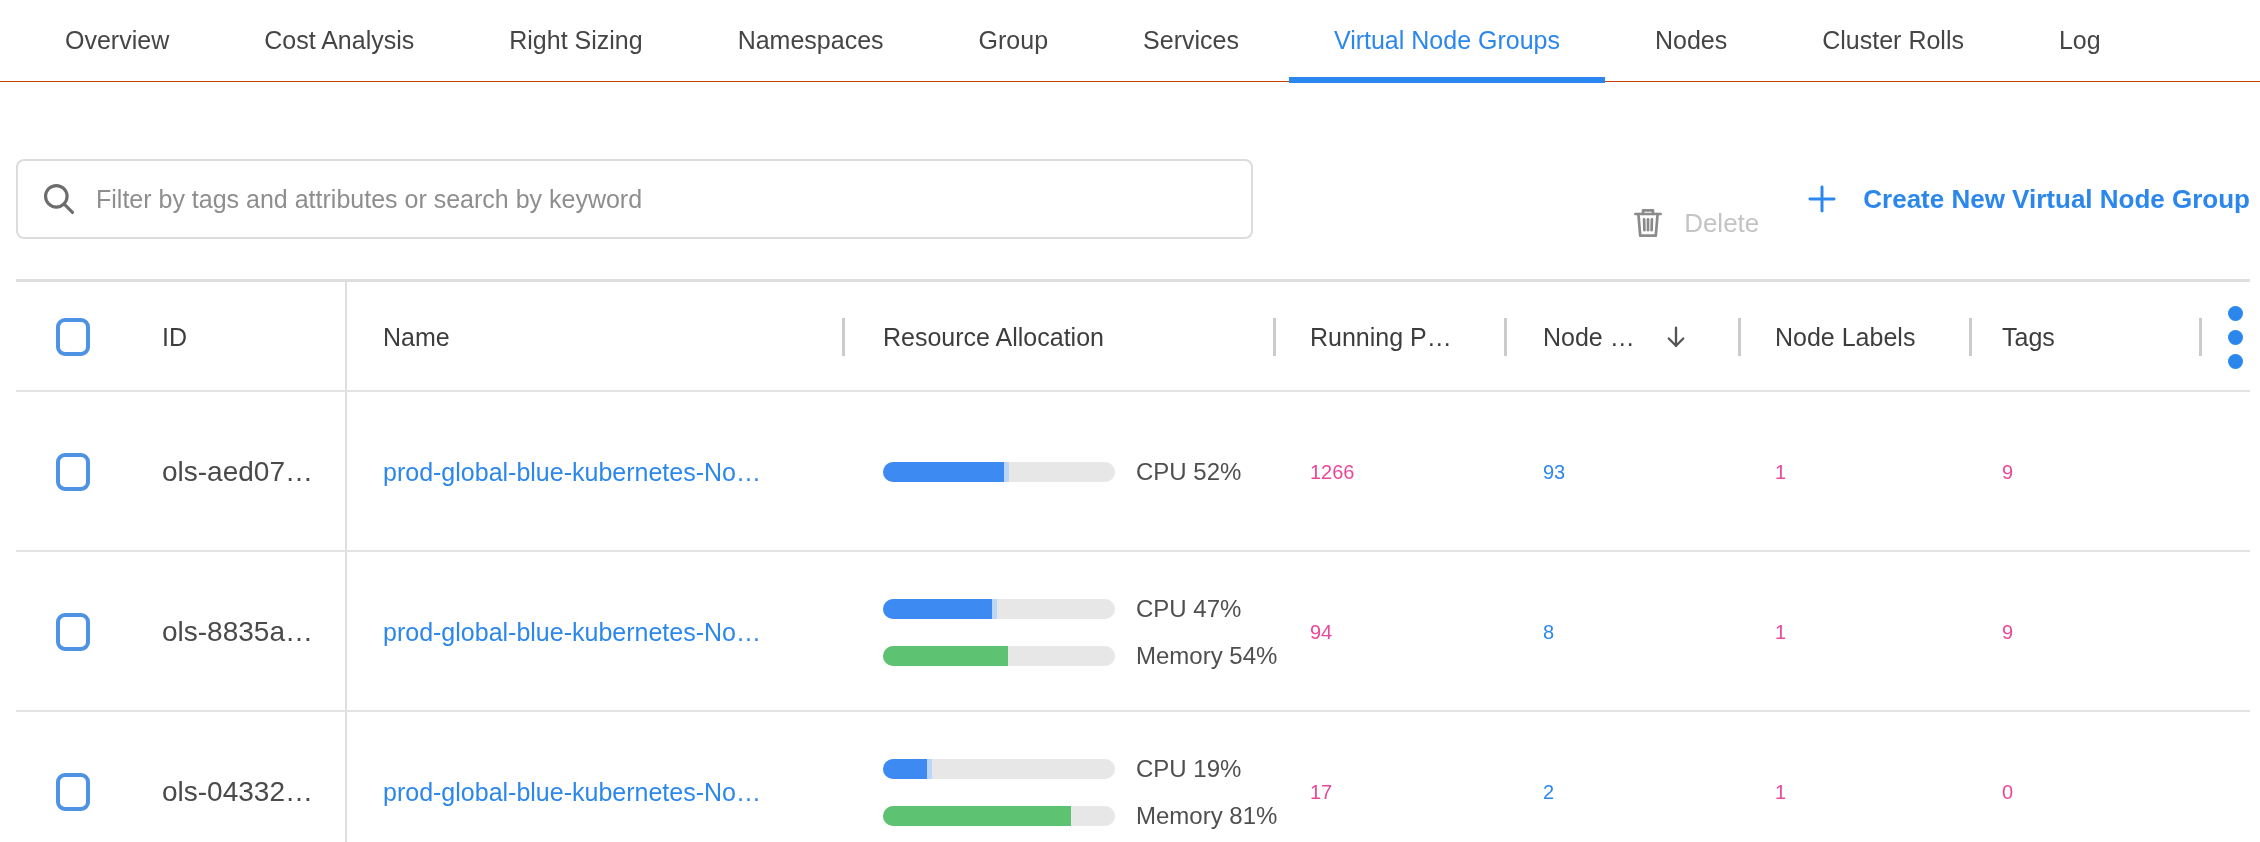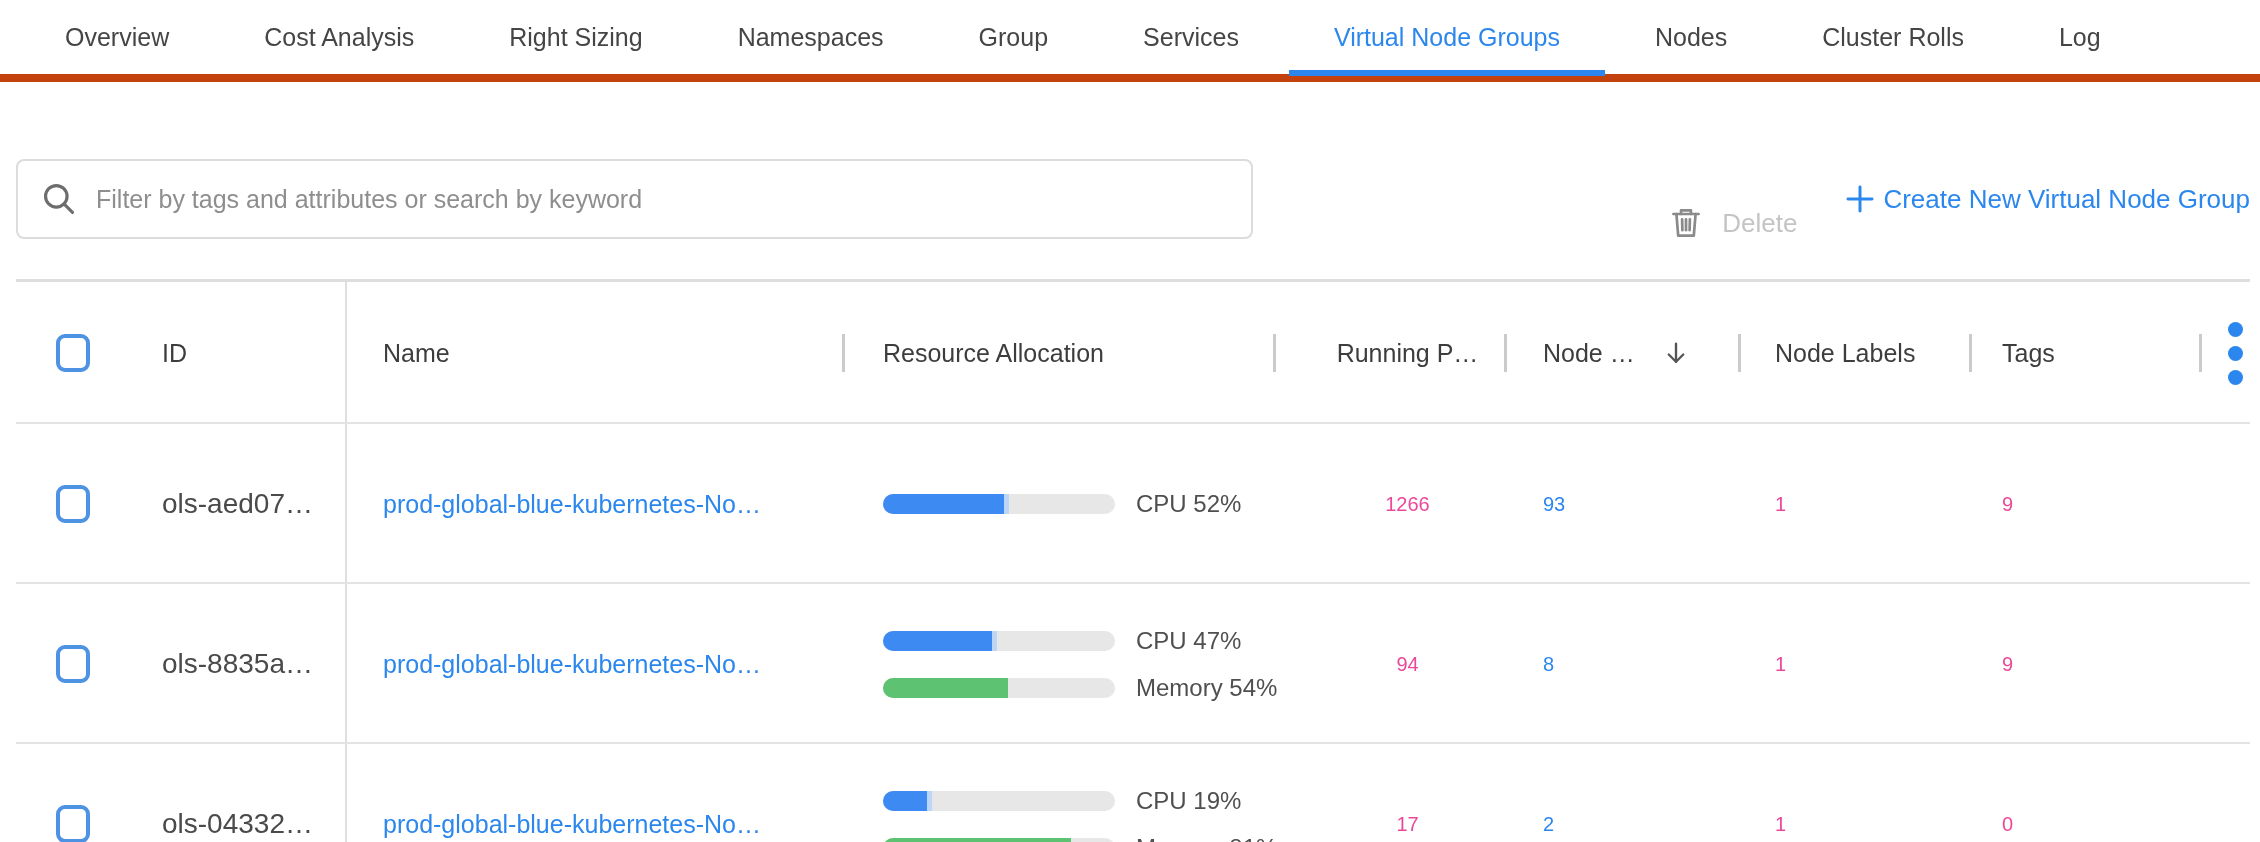--- a/index.html
+++ b/index.html
@@ -4,57 +4,57 @@
 <style>
   :root{
     --accent:#2b87ee; --tab-text:#454545; --bar-blue:#3e8af3; --bar-blue-cap:#bdd6f8;
     --bar-green:#5ec273; --bar-track:#e7e7e7; --checkbox-border:#4e92e3;
     --disabled-text:#c4c4c4; --icon-gray:#8a8a8a;
   }
   *{box-sizing:border-box; margin:0; padding:0;}
   html,body{width:2260px;height:842px;overflow:hidden;background:#fff;
     font-family:"Liberation Sans", sans-serif; color:#3d3d3d;}
   
-  .tabbar{display:flex;align-items:stretch;height:82px;border-bottom:8px solid #c2410c;
+  .tabbar{display:flex;align-items:stretch;height:82px;border-bottom:1px solid #c2410c;
     padding-left:20px;gap:5px;background:#fff;}
   .tab{position:relative;display:flex;align-items:center;padding:0 45px;font-size:25px;
     font-weight:500;color:var(--tab-text);cursor:pointer;white-space:nowrap;}
   .tab.active{color:var(--accent);}
   .tab.active::after{content:"";position:absolute;left:0;right:0;bottom:-2px;height:6px;
     background:var(--accent);}
   
   .toolbar{margin-top:77px;display:flex;align-items:center;padding:0 10px 0 16px;height:80px;}
   .search{width:1237px;height:80px;border:2px solid #dcdcdc;border-radius:8px;
     display:flex;align-items:center;padding:0 22px;gap:18px;background:#fff;}
   .search svg{flex:none;color:#6d6d6d;}
   .search input{flex:1;border:none;outline:none;font-size:25px;color:#404040;
     font-family:"Liberation Sans",sans-serif;background:transparent;}
   .search input::placeholder{color:#8e8e8e;}
   .toolbar-right{margin-left:auto;display:flex;align-items:center;gap:46px;}
   .delete-btn{display:flex;align-items:center;gap:18px;font-size:26px;font-weight:500;
     color:var(--disabled-text);cursor:pointer;margin-top:48px;}
   .delete-btn svg{color:var(--icon-gray);}
-  .create-btn{display:flex;align-items:center;gap:6px;font-size:26px;font-weight:400;
+  .create-btn{display:flex;align-items:center;gap:24px;font-size:26px;font-weight:700;
     color:var(--accent);cursor:pointer;white-space:nowrap;}
   .create-btn svg{color:var(--accent);}
   
   .table{margin-top:40px;}
   .topline{height:3px;background:#dedede;margin:0 10px 0 16px;}
   .row{display:grid;grid-template-columns:120px 225px 498px 431px 231px 234px 231px 230px 60px;}
   .cell{height:100%;display:flex;align-items:center;}
-  .header{height:142px;position:relative;}
+  .header{height:110px;position:relative;}
   .header::after{content:"";position:absolute;bottom:0;left:16px;right:10px;height:2px;background:#e3e3e3;}
   .header .cell{font-size:25px;font-weight:500;color:#3d3d3d;cursor:pointer;position:relative;}
   .data-row{height:160px;position:relative;}
   .data-row::after{content:"";position:absolute;bottom:0;left:16px;right:10px;height:2px;background:#e3e3e3;}
   .c-check{padding-left:56px;}
   .c-id{padding-left:42px;}
   .c-name{padding-left:36px;border-left:2px solid #dfdfdf;}
   .c-res{padding-left:40px;}
-  .c-run{padding-left:36px;justify-content:center;}
+  .c-run{padding-left:36px;}
   .c-node{padding-left:38px;}
   .c-lab{padding-left:36px;}
   .c-tag{padding-left:32px;}
   .c-menu{justify-content:center;padding-left:10px;}
   .divided::before{content:"";position:absolute;left:-1px;top:50%;transform:translateY(-50%);
     width:3px;height:38px;background:#cbcbcb;}
   .checkbox{width:34px;height:38px;border:4px solid var(--checkbox-border);border-radius:9px;
     background:#fff;cursor:pointer;flex:none;}
   .id-text{font-size:28px;color:#4a4a4a;}
   .name-link{font-size:25px;font-weight:500;color:var(--accent);text-decoration:none;cursor:pointer;}

